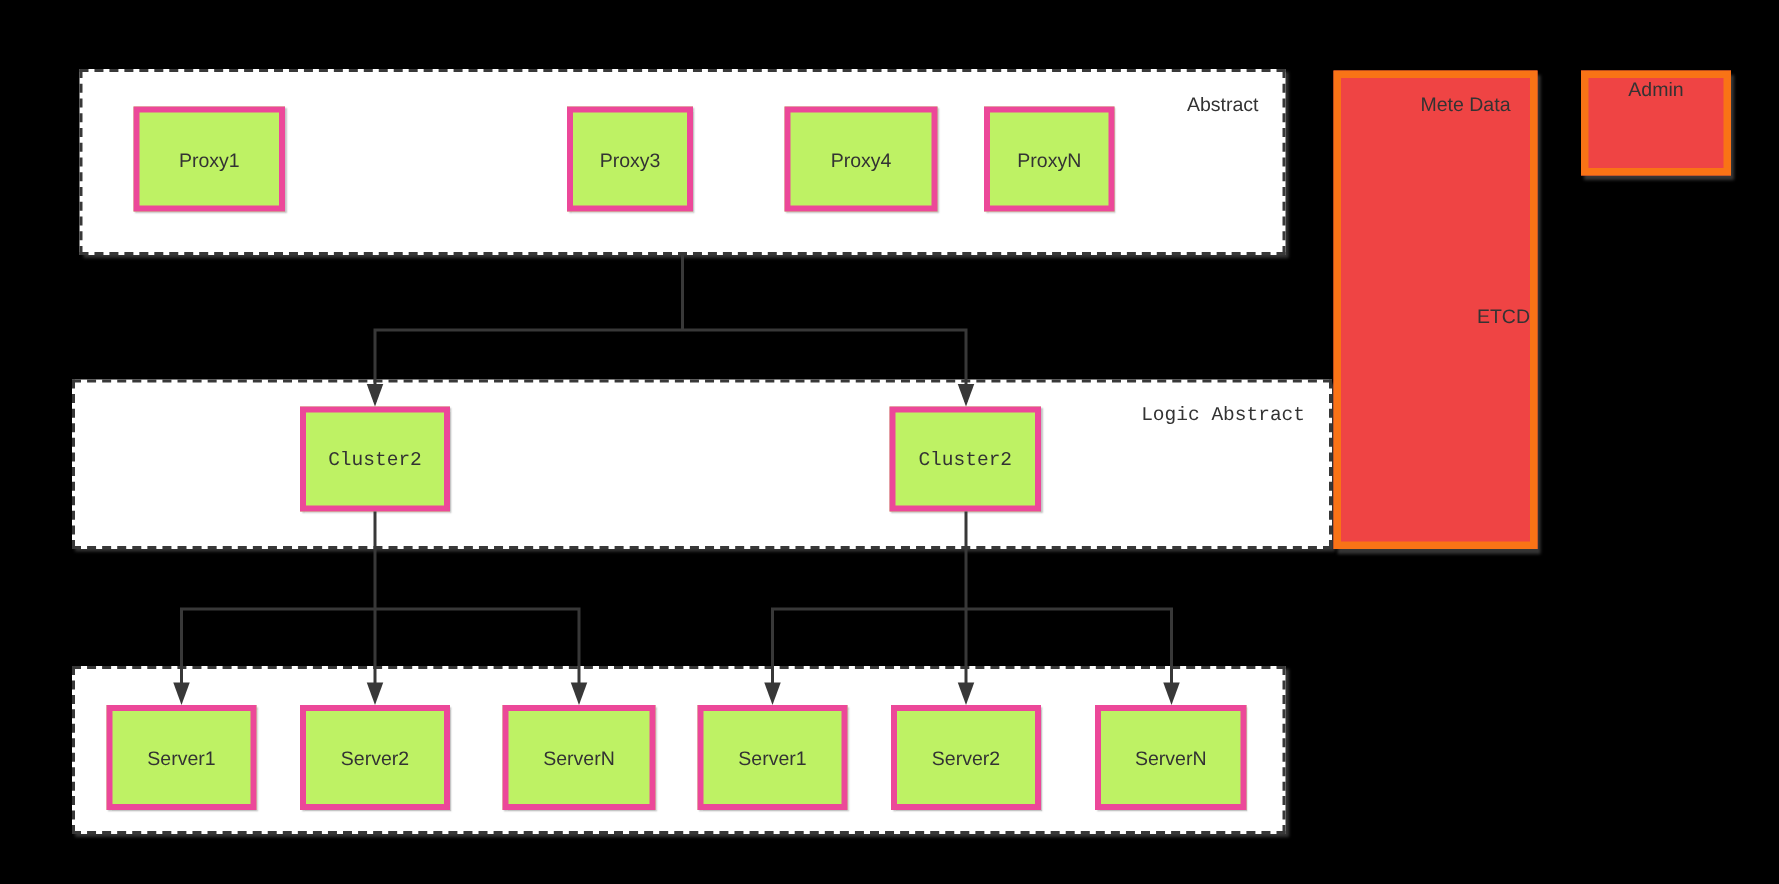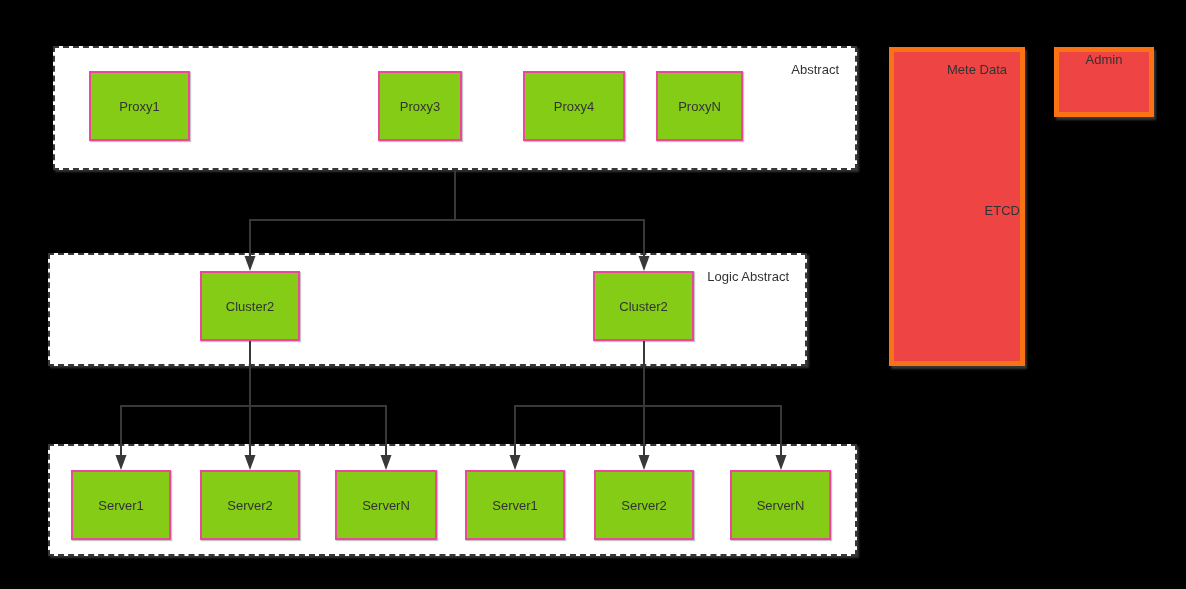--- a/index.html
+++ b/index.html
@@ -19,39 +19,39 @@
   }
   
   .tier {
     position: absolute;
     background: #ffffff;
     border: 2px dashed #383838;
     box-sizing: border-box;
     box-shadow: 2px 2px 2px rgba(115,115,115,0.45);
   }
   #tier-stateless { left: 53px;  top: 46px;  width: 804px; height: 124px; }
-  #tier-logic     { left: 48px;  top: 253px; width: 759px; height: 113px; }
+  #tier-logic     { left: 48px;  top: 253px; width: 840px; height: 113px; font-family: Liberation Mono, monospace; }
   #tier-servers   { left: 48px;  top: 444px; width: 809px; height: 112px; }
 
   .tier-label {
     position: absolute;
     top: 14px;
     right: 16px;
     color: #333333;
     font-size: 13px;
     white-space: nowrap;
   }
 
   
   .node {
     position: absolute;
     width: 100px;
     height: 70px;
-    background: #84cc16;
-    border: 2px solid #ec4899;
+    background: #bef264;
+    border: 4px solid #ec4899;
     box-sizing: border-box;
     display: flex;
     align-items: center;
     justify-content: center;
     box-shadow: 1px 1px 1px rgba(140,140,140,0.5);
   }
   .node span { color: #333333; font-size: 13px; white-space: nowrap; }
 
   .proxy-node   { top: 23px; }
   .cluster-node { top: 16px; }

